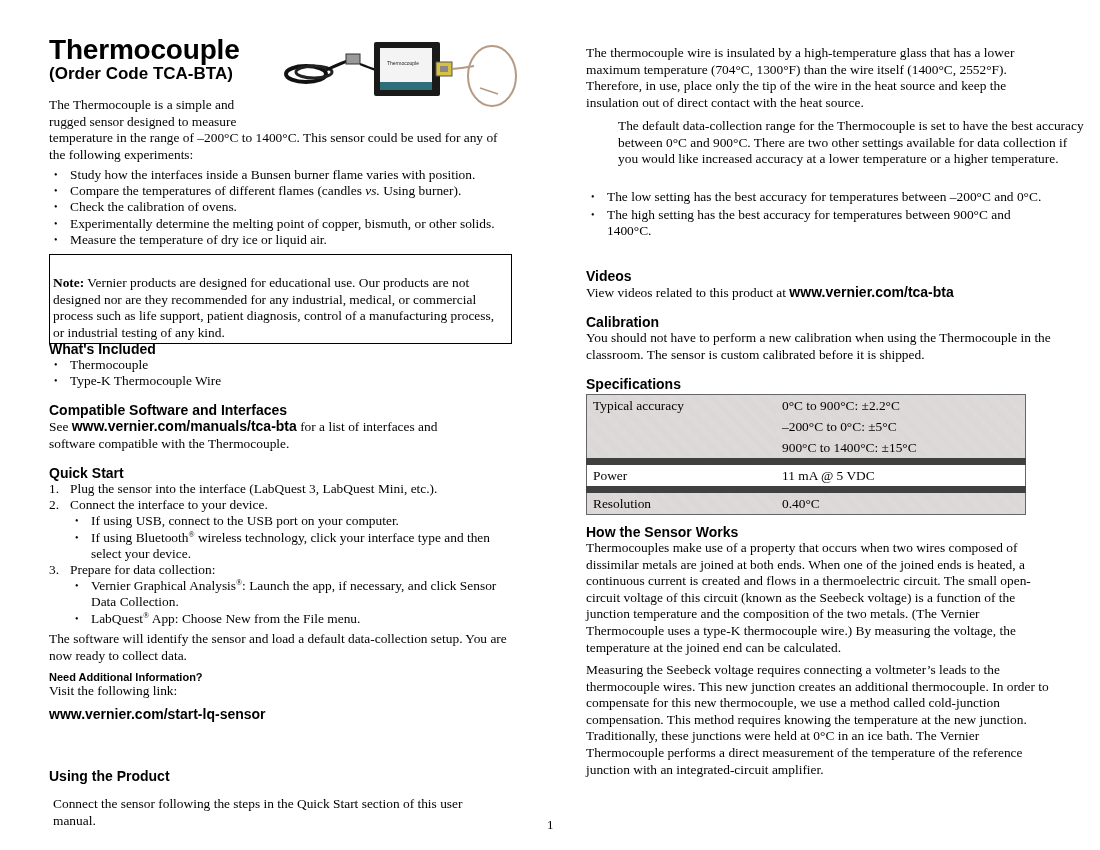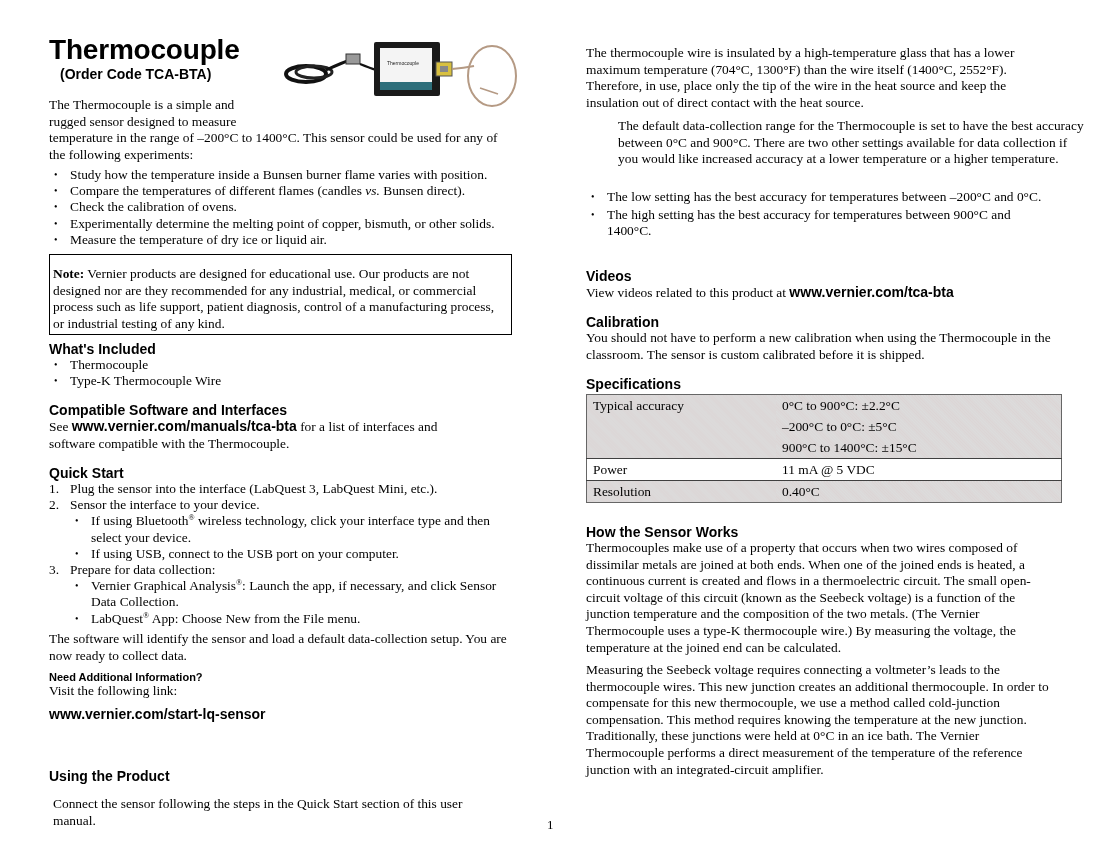--- a/index.html
+++ b/index.html
@@ -1,38 +1,38 @@
 <!DOCTYPE html>
 <html><head>
 <meta charset="utf-8">
 <style>
   html, body { margin: 0; padding: 0; background: #ffffff; }
   body { width: 1100px; height: 850px; position: relative; overflow: hidden; color: #000; }
   p { margin: 0; font-family: "Liberation Serif", serif; font-size: 13.4px; line-height: 16.6px; }
   .title { position: absolute; left: 49px; top: 34px; font-family: "Liberation Sans", sans-serif; font-weight: bold; font-size: 28px; letter-spacing: -0.2px; line-height: 32px; }
-  .subtitle { position: absolute; left: 60px; top: 64px; font-family: "Liberation Sans", sans-serif; font-weight: bold; font-size: 14px; line-height: 20px; }
+  .subtitle { position: absolute; left: 49px; top: 64px; font-family: "Liberation Sans", sans-serif; font-weight: bold; font-size: 17px; line-height: 20px; }
   .product-img { position: absolute; left: 284px; top: 38px; width: 236px; height: 76px; }
   h2 { margin: 0; font-family: "Liberation Sans", sans-serif; font-weight: bold; font-size: 14px; line-height: 17px; }
   h3 { margin: 0; font-family: "Liberation Sans", sans-serif; font-weight: bold; font-size: 11px; line-height: 14px; }
   .abs { position: absolute; }
   ul.bul { list-style: none; margin: 0; padding: 0; }
   ul.bul li { position: relative; padding-left: 21px; font-family: "Liberation Serif", serif; font-size: 13.4px; line-height: 16.2px; }
   ul.bul li::before { content: "\2022"; position: absolute; left: 5px; top: 0; font-size: 10px; }
   ol.num { list-style: none; margin: 0; padding: 0; }
   ol.num > li { position: relative; padding-left: 21px; font-family: "Liberation Serif", serif; font-size: 13.4px; line-height: 16.2px; }
   ol.num > li > .n { position: absolute; left: 0; top: 0; }
   ol.num ul.bul li { padding-left: 21px; }
-  .note { position: absolute; left: 49px; top: 254px; width: 452px; border: 1px solid #000; padding: 11px 6px 2px 3px; }
+  .note { position: absolute; left: 49px; top: 254px; width: 452px; border: 1px solid #000; padding: 20px 6px 2px 3px; }
   .note p { line-height: 16.5px; }
   .url { font-family: "Liberation Sans", sans-serif; font-weight: bold; font-size: 14px; }
   sup { font-size: 8px; line-height: 0; }
-  .spec-table { position: absolute; left: 586px; top: 394px; width: 476px; border: 1px solid #666; border-collapse: collapse; }
+  .spec-table { position: absolute; left: 586px; top: 394px; width: 440px; border: 1px solid #666; border-collapse: collapse; }
   .spec-table td { font-family: "Liberation Serif", serif; font-size: 13.4px; line-height: 21px; vertical-align: top; padding: 0 0 0 6px; }
   .spec-table tr.shade td { background: #dcdcdc; background-image: repeating-linear-gradient(45deg, rgba(220,200,200,0.35) 0 1px, transparent 1px 2px); }
-  .spec-table tr + tr td { border-top: 1px solid #404040; }
+  .spec-table tr + tr td { border-top: 7px solid #404040; }
   .spec-table td.k { width: 183px; }
   .pagenum { position: absolute; left: 547px; top: 817px; font-family: "Liberation Serif", serif; font-size: 13px; }
 </style>
 </head>
 <body>
 
 <div class="title">Thermocouple</div>
 <div class="subtitle">(Order Code TCA-BTA)</div>
 
 <svg class="product-img" viewBox="0 0 236 76" xmlns="http://www.w3.org/2000/svg">
@@ -56,22 +56,22 @@
   <path d="M196 50 L214 56" stroke="#b59a84" stroke-width="1.5"></path>
 </svg>
 
 <p class="abs" style="left:49px; top:97px; width:468px;">
   <span>The Thermocouple is a simple and</span><br>
   <span>rugged sensor designed to measure</span><br>
   <span>temperature in the range of –200°C to 1400°C. This sensor could be used for any of the following experiments:</span>
 </p>
 
 <ul class="bul abs" style="left:49px; top:167px; width:468px;">
-  <li>Study how the temperature inside a Bunsen burner flame varies with position.</li>
-  <li><span>Compare the temperatures of different flames (candles </span><i>vs.</i><span> Bunsen direct).</span></li>
+  <li>Study how the interfaces inside a Bunsen burner flame varies with position.</li>
+  <li><span>Compare the temperatures of different flames (candles </span><i>vs.</i><span> Using burner).</span></li>
   <li>Check the calibration of ovens.</li>
   <li>Experimentally determine the melting point of copper, bismuth, or other solids.</li>
   <li>Measure the temperature of dry ice or liquid air.</li>
 </ul>
 
 <div class="note">
   <p><b>Note:</b><span> Vernier products are designed for educational use. Our products are not designed nor are they recommended for any industrial, medical, or commercial process such as life support, patient diagnosis, control of a manufacturing process, or industrial testing of any kind.</span></p>
 </div>
 
 <h2 class="abs" style="left:49px; top:341px;text-align:center;">What's Included</h2>
@@ -81,24 +81,24 @@
 </ul>
 
 <h2 class="abs" style="left:49px; top:402px;">Compatible Software and Interfaces</h2>
 <p class="abs" style="left:49px; top:418px; width:420px;">
   <span>See </span><span class="url">www.vernier.com/manuals/tca-bta</span><span> for a list of interfaces and software compatible with the Thermocouple.</span>
 </p>
 
 <h2 class="abs" style="left:49px; top:465px;">Quick Start</h2>
 <ol class="num abs" style="left:49px; top:481px; width:468px;">
   <li><span class="n">1.</span><span>Plug the sensor into the interface (LabQuest 3, LabQuest Mini, etc.).</span></li>
-  <li><span class="n">2.</span><span>Sensor the interface to your device.</span>
+  <li><span class="n">2.</span><span>Connect the interface to your device.</span>
     <ul class="bul">
+      <li>If using USB, connect to the USB port on your computer.</li>
       <li><span>If using Bluetooth</span><sup>®</sup><span> wireless technology, click your interface type and then select your device.</span></li>
-      <li>If using USB, connect to the USB port on your computer.</li>
     </ul>
   </li>
   <li><span class="n">3.</span><span>Prepare for data collection:</span>
     <ul class="bul">
       <li><span>Vernier Graphical Analysis</span><sup>®</sup><span>: Launch the app, if necessary, and click Sensor Data Collection.</span></li>
       <li><span>LabQuest</span><sup>®</sup><span> App: Choose New from the File menu.</span></li>
     </ul>
   </li>
 </ol>
 

